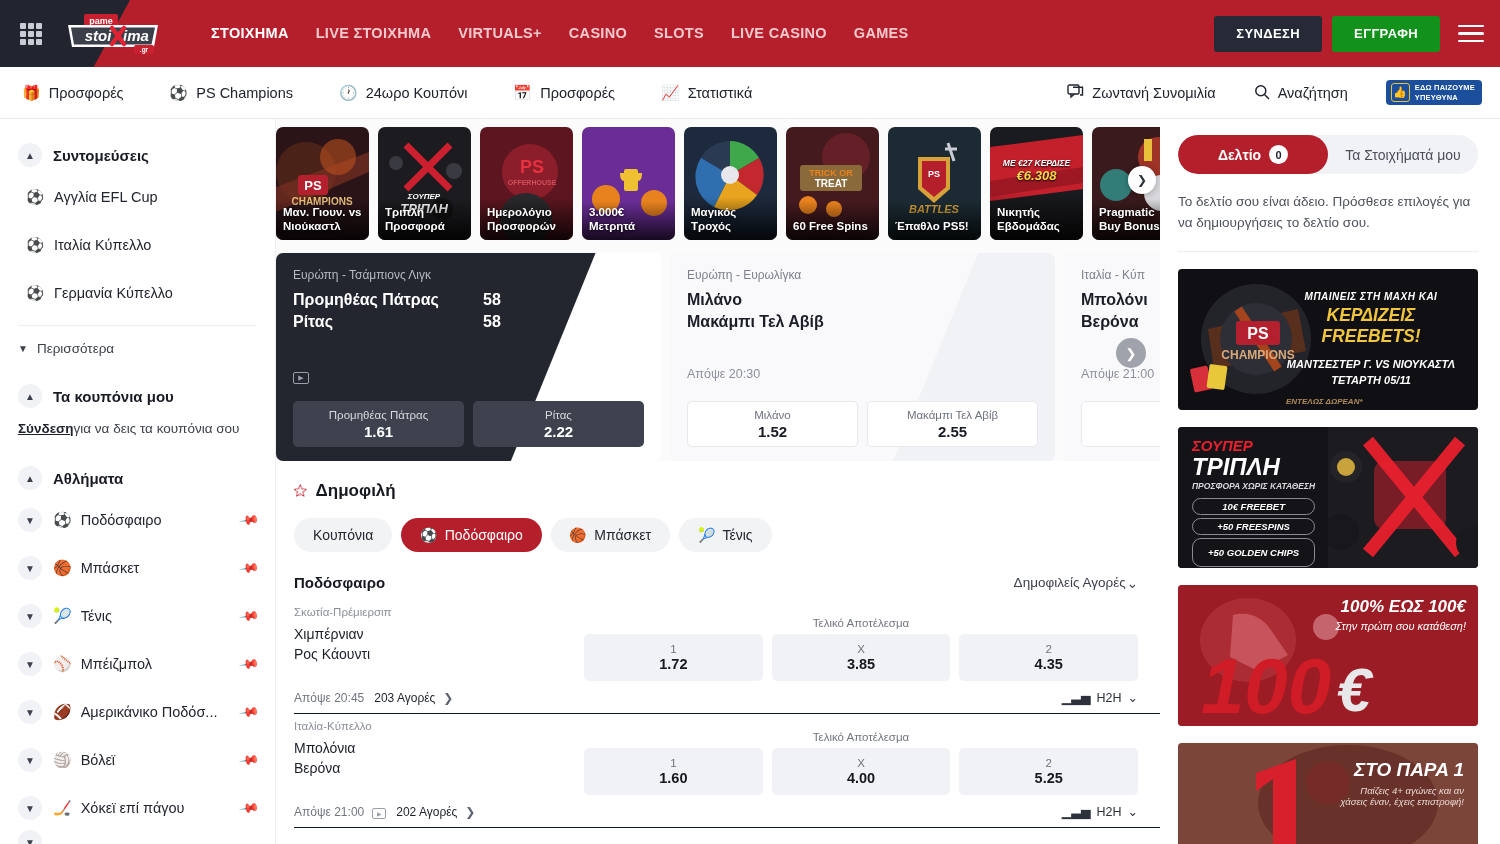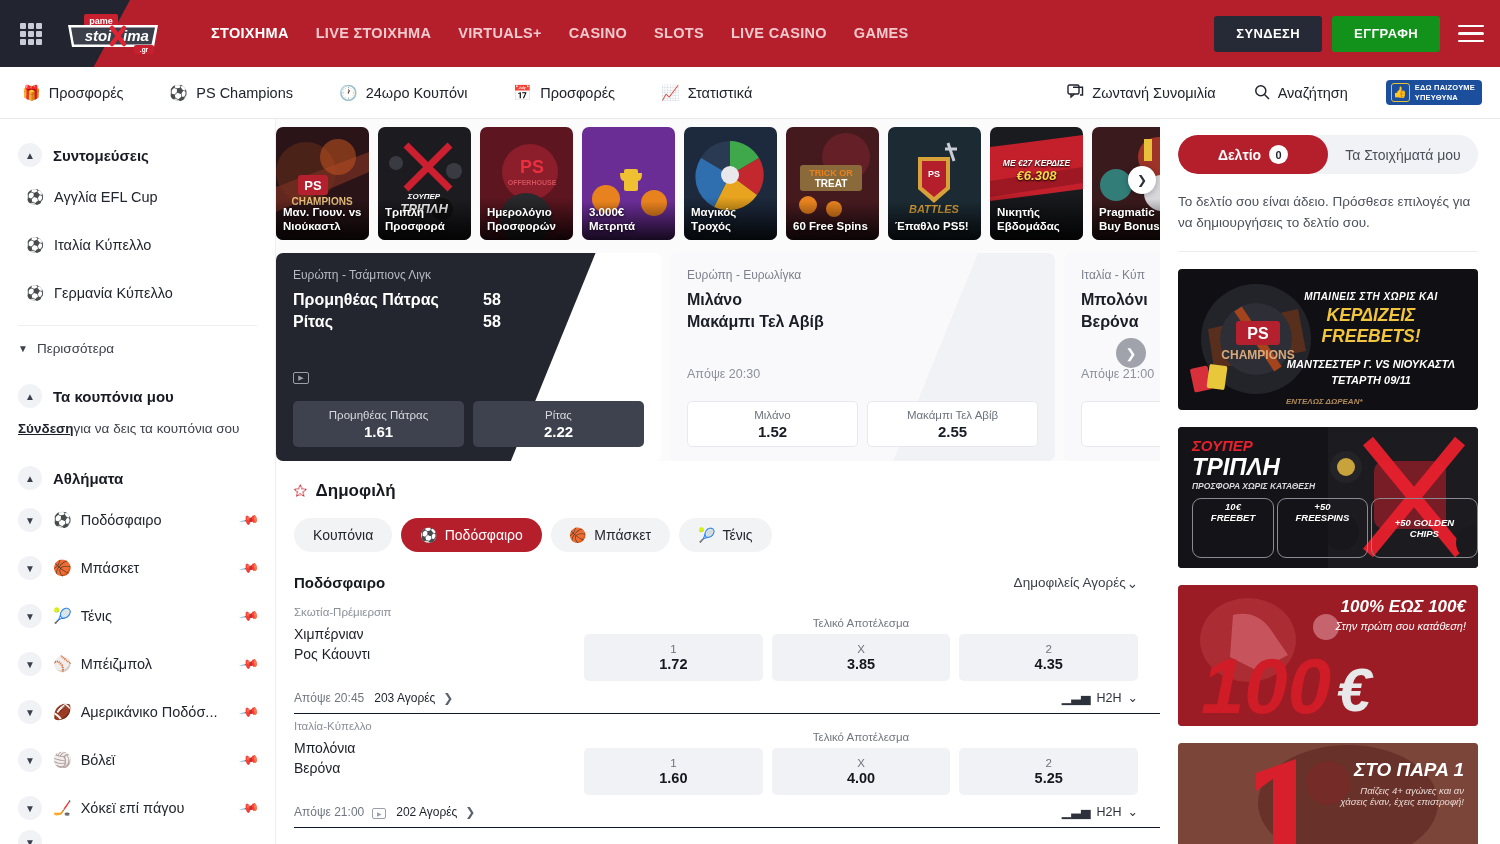--- a/index.html
+++ b/index.html
@@ -1013,24 +1013,24 @@
           <circle cx="78" cy="70" r="36" fill="#2e2e36"></circle>
           <path d="M60 40 L100 100" stroke="#c24a18" stroke-width="9" opacity=".8"></path>
           <rect x="58" y="52" width="44" height="24" rx="3" fill="#b5202e"></rect>
           <text x="80" y="70" fill="#fff" font-size="16" font-weight="bold" text-anchor="middle" font-family="Liberation Sans, sans-serif">PS</text>
           <text x="80" y="90" fill="#d8a87a" font-size="12" font-weight="bold" text-anchor="middle" font-family="Liberation Sans, sans-serif">CHAMPIONS</text>
           <rect x="14" y="98" width="18" height="24" rx="2" fill="#d8303a" transform="rotate(-12 23 110)"></rect>
           <rect x="30" y="96" width="18" height="24" rx="2" fill="#e8c83a" transform="rotate(8 39 108)"></rect>
         </svg>
       </div>
       <div style="position:absolute;right:12px;top:22px;text-align:center;width:190px">
-        <div style="color:#fff;font-size:10px;font-weight:bold;font-style:italic;letter-spacing:.5px">ΜΠΑΙΝΕΙΣ ΣΤΗ ΧΩΡΙΣ ΚΑΙ</div>
+        <div style="color:#fff;font-size:10px;font-weight:bold;font-style:italic;letter-spacing:.5px">ΜΠΑΙΝΕΙΣ ΣΤΗ ΜΑΧΗ ΚΑΙ</div>
         <div style="color:#f2c63c;font-size:17.5px;font-weight:bold;font-style:italic;margin-top:3px">ΚΕΡΔΙΖΕΙΣ FREEBETS!</div>
         <div style="color:#fff;font-size:11px;font-weight:bold;font-style:italic;margin-top:11px">ΜΑΝΤΣΕΣΤΕΡ Γ.  VS  ΝΙΟΥΚΑΣΤΛ</div>
-        <div style="color:#fff;font-size:11px;font-weight:bold;font-style:italic;margin-top:4px">ΤΕΤΑΡΤΗ 09/11</div>
+        <div style="color:#fff;font-size:11px;font-weight:bold;font-style:italic;margin-top:4px">ΤΕΤΑΡΤΗ 05/11</div>
       </div>
       <div style="position:absolute;left:108px;bottom:4px;color:#b08a5a;font-size:8px;font-weight:bold;font-style:italic">ΕΝΤΕΛΩΣ ΔΩΡΕΑΝ*</div>
     </div>
 
     <div class="banner">
       <div class="bn-art">
         <svg width="320" height="141" viewBox="0 0 320 141" preserveAspectRatio="none">
           <rect width="320" height="141" fill="#151518"></rect>
           <rect x="150" y="0" width="170" height="141" fill="#1c1c20"></rect>
           <path d="M190 14 L282 126 M282 14 L190 126" stroke="#e8202e" stroke-width="13" opacity=".95"></path>
@@ -1039,24 +1039,24 @@
           <circle cx="168" cy="40" r="9" fill="#c8a23a"></circle>
           <circle cx="163" cy="105" r="18" fill="#18181c"></circle>
           <circle cx="295" cy="116" r="17" fill="#1a1a1e"></circle>
           <rect y="0" width="150" height="141" fill="#141418"></rect>
         </svg>
       </div>
       <div style="position:absolute;left:14px;top:10px">
         <div style="color:#e8202e;font-size:15px;font-weight:bold;font-style:italic">ΣΟΥΠΕΡ</div>
         <div style="color:#fff;font-size:24px;font-weight:bold;font-style:italic;line-height:25px">ΤΡΙΠΛΗ</div>
         <div style="color:#d8d8dc;font-size:8.5px;font-weight:bold;font-style:italic;margin-top:2px">ΠΡΟΣΦΟΡΑ ΧΩΡΙΣ ΚΑΤΑΘΕΣΗ</div>
-        <div style="margin-top:7px;display:flex;flex-direction:row;gap:3px">
+        <div style="margin-top:7px;display:flex;flex-direction:column;gap:3px">
           <div style="border:1px solid #8a8a92;border-radius:9px;color:#fff;font-size:9.5px;font-weight:bold;font-style:italic;padding:2px 12px;text-align:center">10€ FREEBET</div>
           <div style="border:1px solid #8a8a92;border-radius:9px;color:#fff;font-size:9.5px;font-weight:bold;font-style:italic;padding:2px 12px;text-align:center">+50 FREESPINS</div>
-          <div style="border:1px solid #8a8a92;border-radius:9px;color:#fff;font-size:9.5px;font-weight:bold;font-style:italic;padding:18px 12px;text-align:center">+50 GOLDEN CHIPS</div>
+          <div style="border:1px solid #8a8a92;border-radius:9px;color:#fff;font-size:9.5px;font-weight:bold;font-style:italic;padding:8px 12px;text-align:center">+50 GOLDEN CHIPS</div>
         </div>
       </div>
     </div>
 
     <div class="banner">
       <div class="bn-art">
         <svg width="320" height="141" viewBox="0 0 320 141" preserveAspectRatio="none">
           <rect width="320" height="141" fill="#8e1820"></rect>
           <rect width="320" height="141" fill="#a52028" opacity=".55"></rect>
           <ellipse cx="70" cy="55" rx="48" ry="42" fill="#c04048" opacity=".45"></ellipse>

